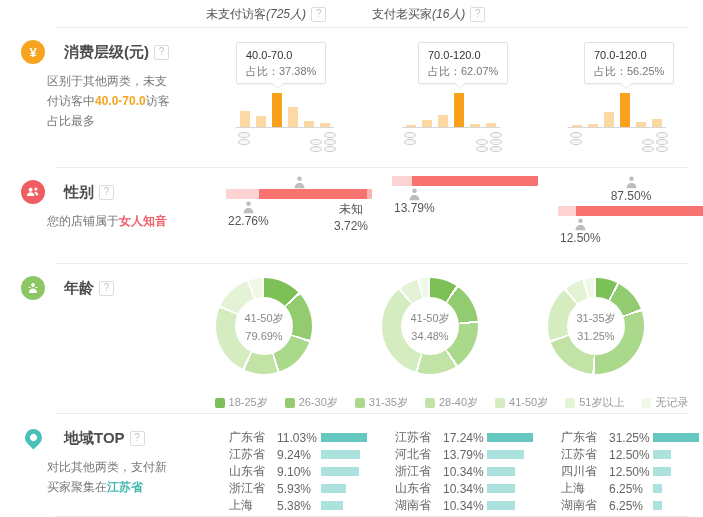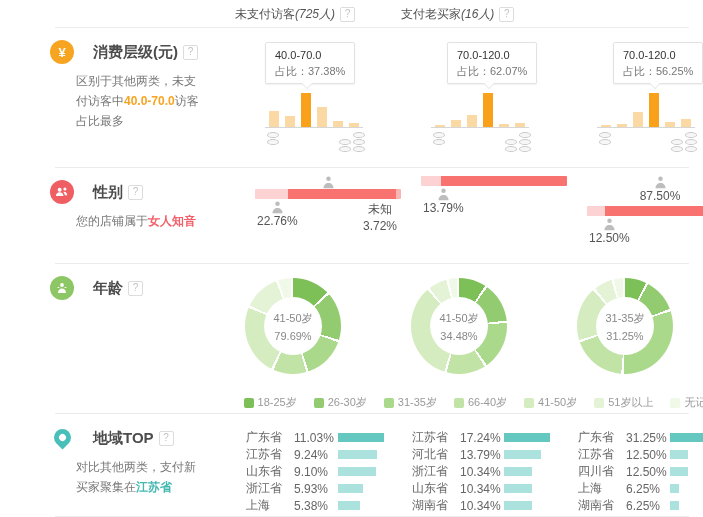--- a/index.html
+++ b/index.html
@@ -7,21 +7,21 @@
         font-family:"Liberation Sans","DejaVu Sans",sans-serif;color:#333;}
   .grid-row{display:grid;grid-template-columns:200px 166px 166px 171px;}
   
   .header{height:28px;align-items:center;font-size:12px;color:#555;}
   .header .col-head{padding-left:6px;white-space:nowrap;}
   .header i{font-style:italic;color:#555;}
   .help{display:inline-block;width:13px;height:13px;line-height:12px;text-align:center;
         border:1px solid #dcdcdc;border-radius:2px;color:#c3c3c3;font-size:10px;background:#fff;
         margin-left:5px;vertical-align:1px;font-style:normal;cursor:pointer;}
   
-  .section{position:relative;padding-left:29px;}
+  .section{position:relative;}
   .section::after{content:'';position:absolute;left:55px;right:14px;bottom:0;height:1px;background:#ececec;}
   .header::after{content:'';position:absolute;left:55px;right:14px;margin-top:27px;height:1px;background:#ececec;}
   .sec-consumption{height:140px;}
   .sec-gender{height:96px;}
   .sec-age{height:150px;grid-template-rows:auto auto;}
   .sec-region{height:103px;}
   .left-cell{padding:12px 0 0 21px;}
   .row-head{display:flex;align-items:center;}
   .ricon{width:24px;height:24px;border-radius:50%;display:inline-flex;align-items:center;justify-content:center;
          color:#fff;font-size:13px;font-weight:bold;flex:none;}
@@ -73,21 +73,21 @@
   .donut-wrap{position:relative;width:96px;height:96px;margin:14px 0 0 16px;}
   .donut{width:96px;height:96px;border-radius:50%;cursor:pointer;}
   .hole{position:absolute;inset:19px;background:#fff;border-radius:50%;display:flex;flex-direction:column;
         align-items:center;justify-content:center;font-size:11px;color:#888;gap:4px;}
   .legend{grid-column:2/5;display:flex;justify-content:center;align-items:center;gap:17px;
           font-size:11px;color:#9a9a9a;margin-top:9px;}
   .lg-item{display:flex;align-items:center;gap:4px;}
   .lg-sq{width:10px;height:10px;border-radius:2px;flex:none;}
   
   .rlist{margin:15px 10px 0 17px;font-size:12px;color:#666;}
-  .rrow{display:grid;grid-template-columns:48px 44px auto;align-items:center;height:13px;margin-bottom:4px;}
+  .rrow{display:grid;grid-template-columns:48px 44px auto;align-items:center;height:13px;margin-bottom:4px;margin-left:12px;}
   .rname{white-space:nowrap;}
   .rval{text-align:right;padding-right:10px;}
   .rbar{height:9px;background:#abe2de;cursor:pointer;}
   .rbar.first{background:#64c7c0;}
 </style>
 </head>
 <body>
 
 <div class="page">
 
@@ -353,21 +353,21 @@
         <div class="lg-item">
           <span class="lg-sq" style="background: rgb(147, 204, 112);"></span>
           <span>26-30岁</span>
         </div>
         <div class="lg-item">
           <span class="lg-sq" style="background: rgb(171, 217, 140);"></span>
           <span>31-35岁</span>
         </div>
         <div class="lg-item">
           <span class="lg-sq" style="background: rgb(193, 227, 166);"></span>
-          <span>66-40岁</span>
+          <span>28-40岁</span>
         </div>
         <div class="lg-item">
           <span class="lg-sq" style="background: rgb(212, 236, 191);"></span>
           <span>41-50岁</span>
         </div>
         <div class="lg-item">
           <span class="lg-sq" style="background: rgb(228, 243, 214);"></span>
           <span>51岁以上</span>
         </div>
         <div class="lg-item">

